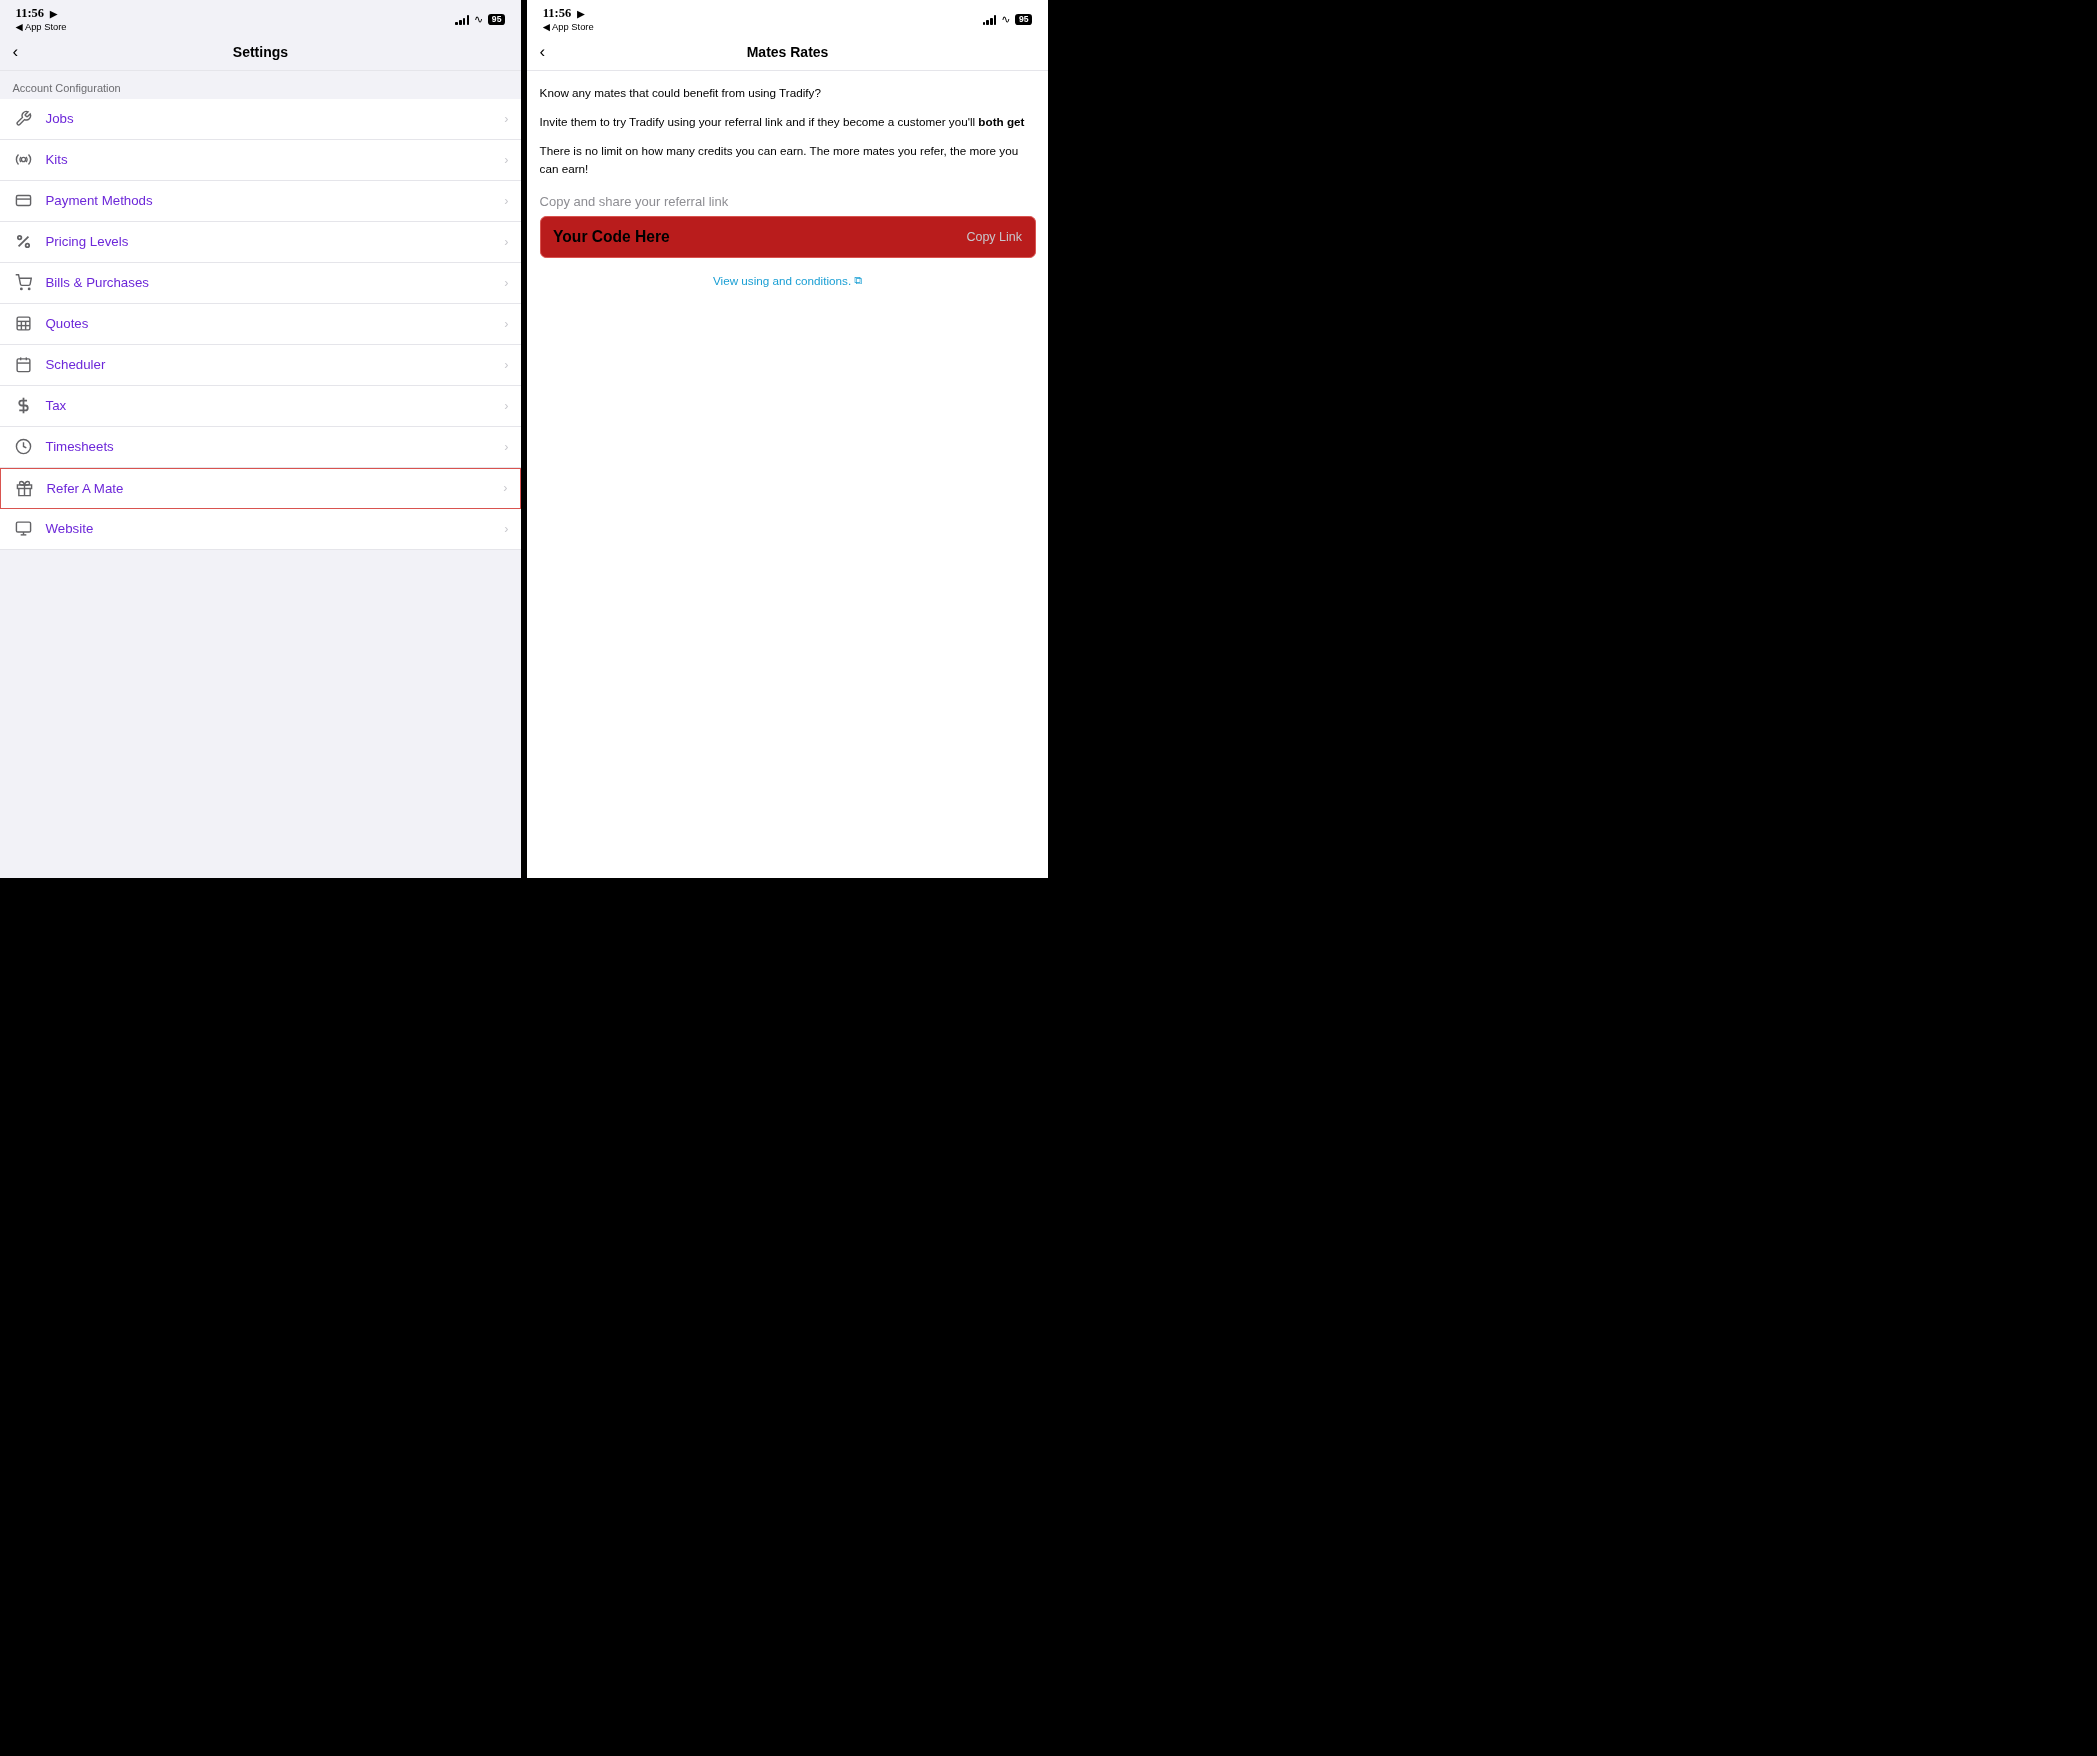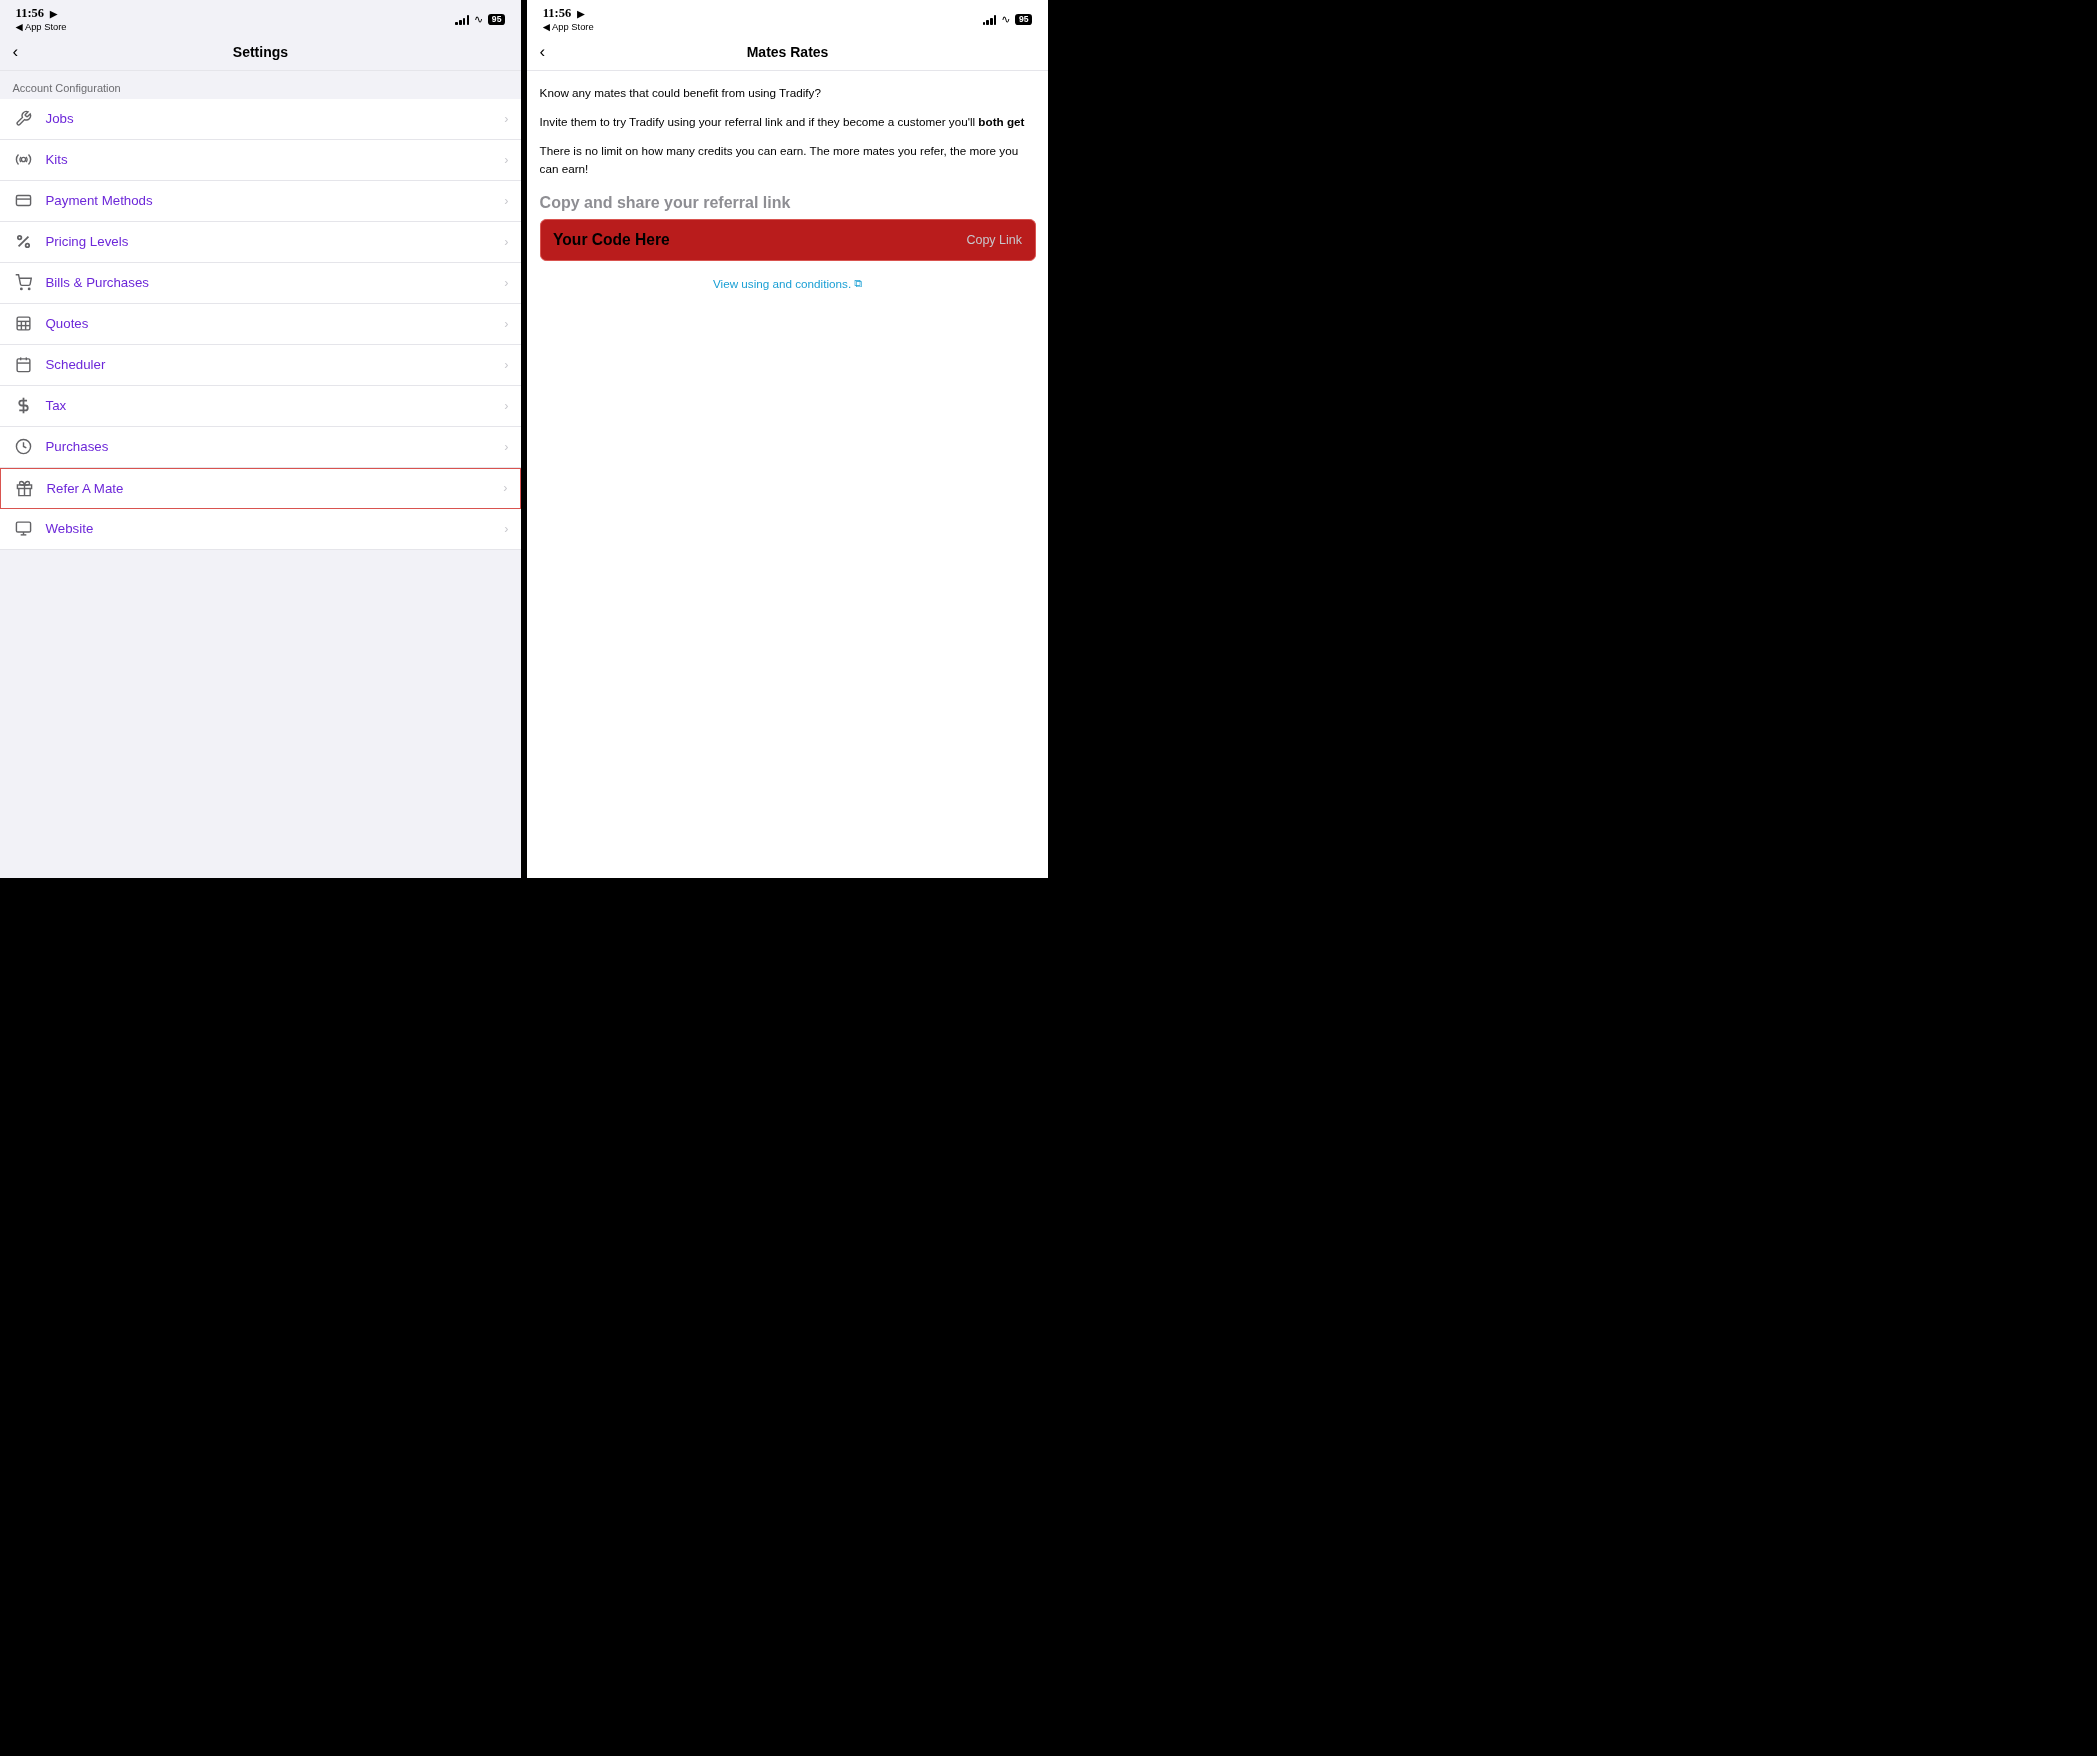--- a/index.html
+++ b/index.html
@@ -341,21 +341,21 @@
       <span class="settings-item-chevron">›</span>
     </li>
 
     <li class="settings-item">
       <div class="settings-item-icon">
         <svg width="17" height="17" viewBox="0 0 24 24" fill="none" stroke="#636366" stroke-width="2">
             <circle cx="12" cy="12" r="10"></circle>
             <polyline points="12 6 12 12 16 14"></polyline>
           </svg>
       </div>
-      <span class="settings-item-label">Purchases</span>
+      <span class="settings-item-label">Timesheets</span>
       <span class="settings-item-chevron">›</span>
     </li>
 
     <li class="settings-item highlighted">
       <div class="settings-item-icon">
         <svg width="17" height="17" viewBox="0 0 24 24" fill="none" stroke="#636366" stroke-width="2">
             <polyline points="20 12 20 22 4 22 4 12"></polyline>
             <rect x="2" y="7" width="20" height="5"></rect>
             <line x1="12" y1="22" x2="12" y2="7"></line>
             <path d="M12 7H7.5a2.5 2.5 0 0 1 0-5C11 2 12 7 12 7z"></path>
@@ -416,21 +416,21 @@
       <span>Know any mates that could benefit from using Tradify?</span>
     </p>
     <p style="font-size:11.7px;color:#000;line-height:1.55;margin-bottom:11px;">
       Invite them to try Tradify using your referral link and if they become a customer you'll <strong>both get</strong>
     </p>
     <p style="font-size:11.7px;color:#000;line-height:1.55;margin-bottom:15.6px;">
       <span>There is no limit on how many credits you can earn. The more mates you refer, the more you can earn!</span>
     </p>
 
     <div>
-      <p style="font-size:16px;color:#8e8e93;margin-bottom:7.8px;font-weight:bold;">
+      <p style="font-size:13px;color:#8e8e93;margin-bottom:7.8px;">
         <span>Copy and share your referral link</span>
       </p>
       <div class="mates-code-box">
         <span class="mates-code-text">Your Code Here</span>
         <span class="mates-copy-link">Copy Link</span>
       </div>
     </div>
 
     <div class="mates-terms">
       <a href="#">

